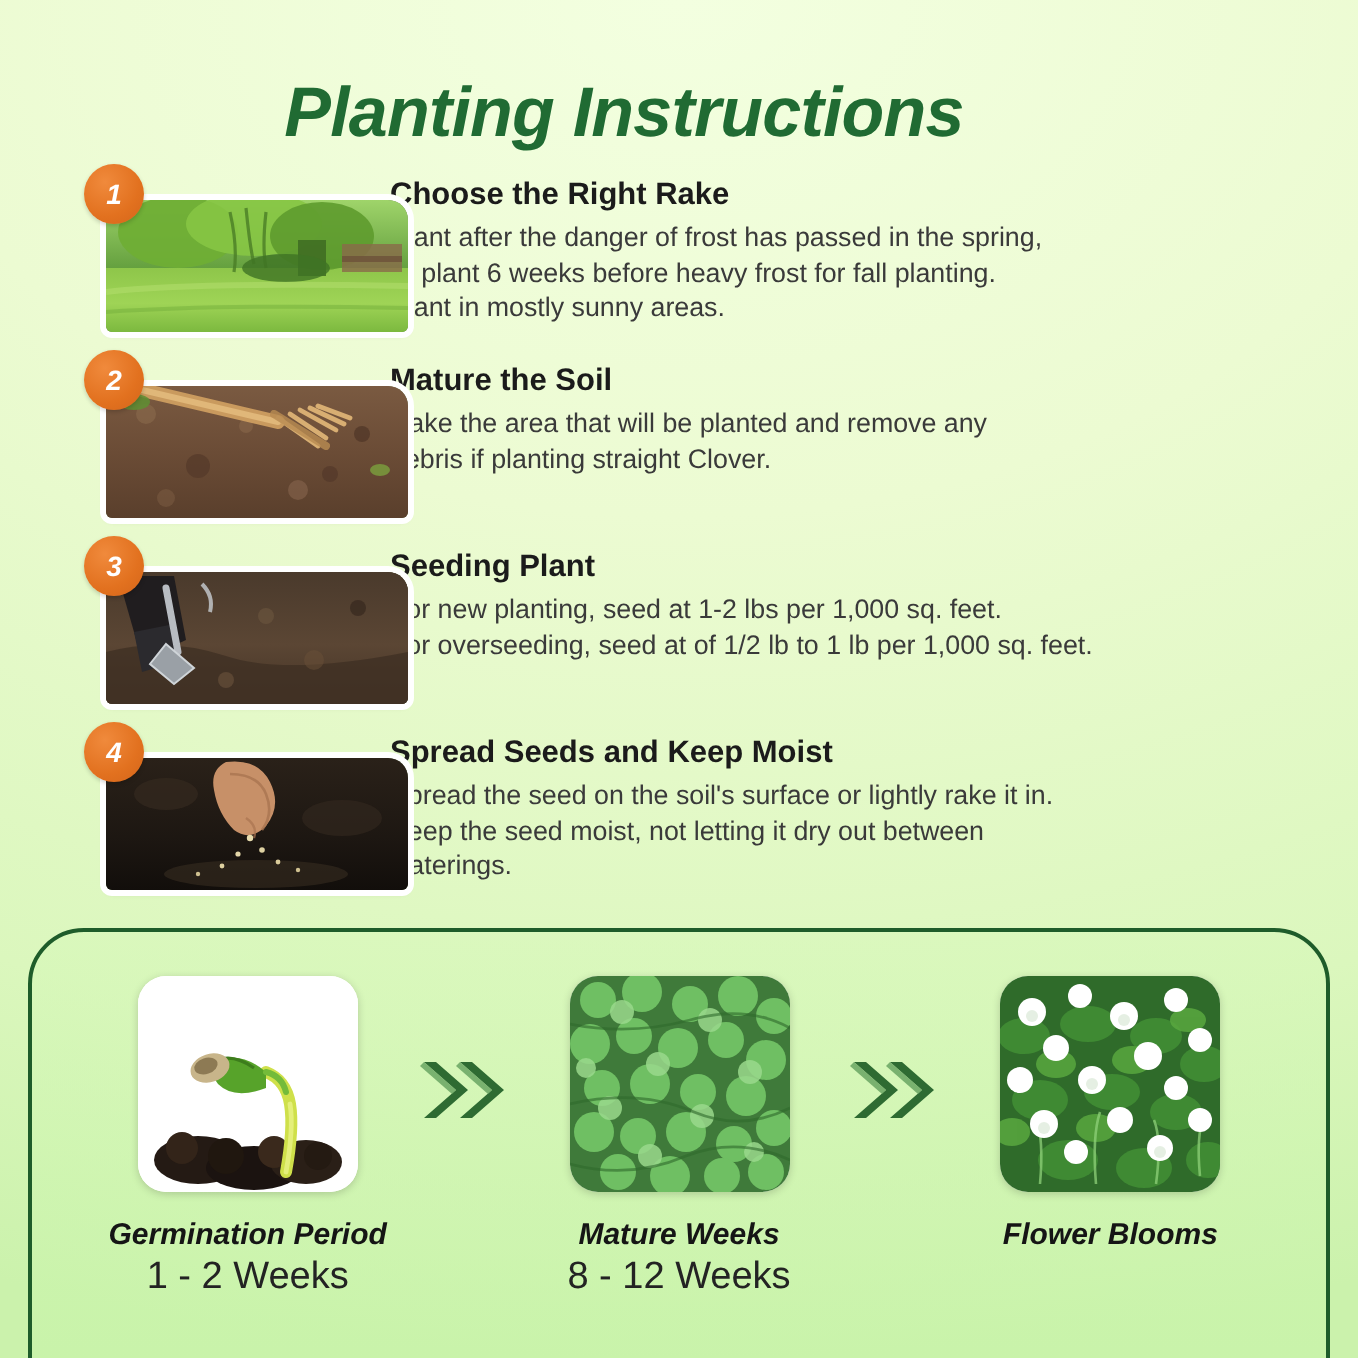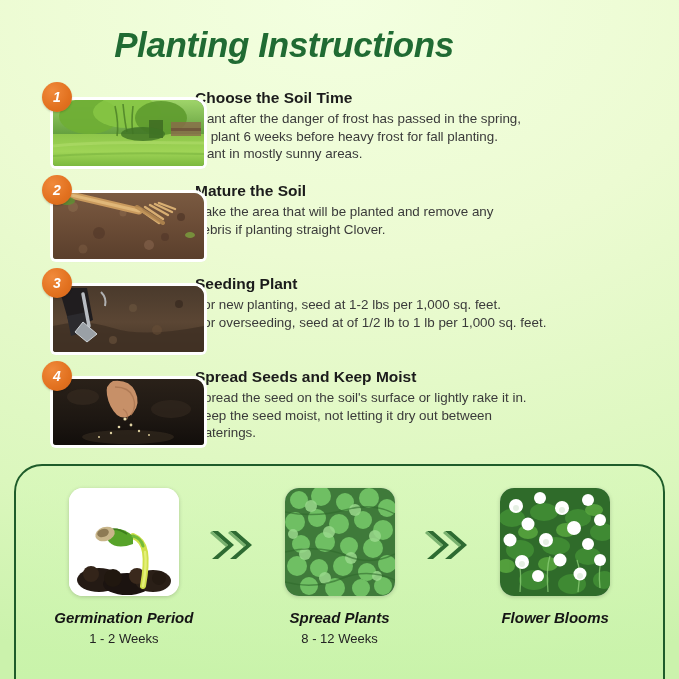--- a/index.html
+++ b/index.html
@@ -20,30 +20,31 @@
     box-sizing: border-box;
     background:
       radial-gradient(ellipse 150% 100% at 50% 0%, #f3ffe0 0%, #ecfbd2 38%, #dbf7bd 78%, #cbf2ac 100%);
     overflow: hidden;
   }
 
   
   .title {
     position: absolute;
     left: 0;
-    top: 24px;
+    top: 36px;
     width: 568px;
     text-align: center;
     font-size: 35px;
     line-height: 42px;
     font-weight: bold;
     font-style: italic;
     letter-spacing: -0.4px;
     color: #206b33;
     white-space: nowrap;
+    padding-left: 28px;
   }
 
   
   .steps {
     position: absolute;
     left: 0;
     top: 82px;
     width: 679px;
   }
   .step {
@@ -142,21 +143,21 @@
   .stage-img svg { display: block; width: 110px; height: 108px; }
   .stage-name {
     font-size: 15px;
     font-weight: bold;
     font-style: italic;
     color: #151515;
     line-height: 19px;
     margin-bottom: 2px;
   }
   .stage-time {
-    font-size: 13px;
+    font-size: 19px;
     color: #232323;
     line-height: 19px;
   }
   .arrow {
     width: 52px;
     flex: 0 0 52px;
     padding-top: 40px;
     text-align: center;
   }
   .arrow svg { display: block; margin: 0 auto; }
@@ -195,21 +196,21 @@
             <rect x="96" y="20" width="14" height="18" fill="#3e6b22" opacity="0.85"></rect>
             <rect x="118" y="22" width="30" height="14" fill="#8a6a4a" opacity="0.8"></rect>
             <rect x="118" y="28" width="30" height="3" fill="#6d513a" opacity="0.8"></rect>
             <ellipse cx="90" cy="34" rx="22" ry="7" fill="#3f7324" opacity="0.8"></ellipse>
             <path d="M0 46 q40 -5 151 -3" stroke="#b6e070" stroke-width="3" fill="none" opacity="0.5"></path>
             <path d="M0 56 q60 -4 151 -2" stroke="#6ca837" stroke-width="2" fill="none" opacity="0.4"></path>
           </svg>
         </div>
       </div>
       <div class="step-text">
-        <div class="step-title">Choose the Soil Time</div>
+        <div class="step-title">Choose the Right Rake</div>
         <div class="step-body">Plant after the danger of frost has passed in the spring,
 or plant 6 weeks before heavy frost for fall planting.
 Plant in mostly sunny areas.</div>
       </div>
     </div>
 
     <div class="step">
       <div class="thumb-wrap">
         <div class="badge">2</div>
         <div class="thumb">
@@ -400,21 +401,21 @@
               <circle cx="92" cy="88" r="5"></circle>
               <circle cx="8" cy="46" r="5"></circle>
           </g>
           <g stroke="#2f6a2c" stroke-width="1.4" opacity="0.6" fill="none">
             <path d="M0 24 q30 6 60 -2 q28 -8 50 4"></path>
             <path d="M0 64 q34 -8 62 4 q24 10 48 -2"></path>
             <path d="M0 94 q30 8 58 -4 q26 -10 52 2"></path>
           </g>
         </svg>
       </div>
-      <div class="stage-name">Spread Plants</div>
+      <div class="stage-name">Mature Weeks</div>
       <div class="stage-time">8 - 12 Weeks</div>
     </div>
 
     <div class="arrow">
       <svg width="46" height="34" viewBox="0 0 46 34" aria-hidden="true">
         <path d="M3 3 L19 17 L3 31 L9 31 L25 17 L9 3 Z" fill="#2e6b32"></path>
         <path d="M21 3 L37 17 L21 31 L27 31 L43 17 L27 3 Z" fill="#2e6b32"></path>
         <path d="M3 3 L19 17 L17 19 L1 5 Z" fill="#61a05c" opacity="0.8"></path>
         <path d="M21 3 L37 17 L35 19 L19 5 Z" fill="#61a05c" opacity="0.8"></path>
       </svg>

